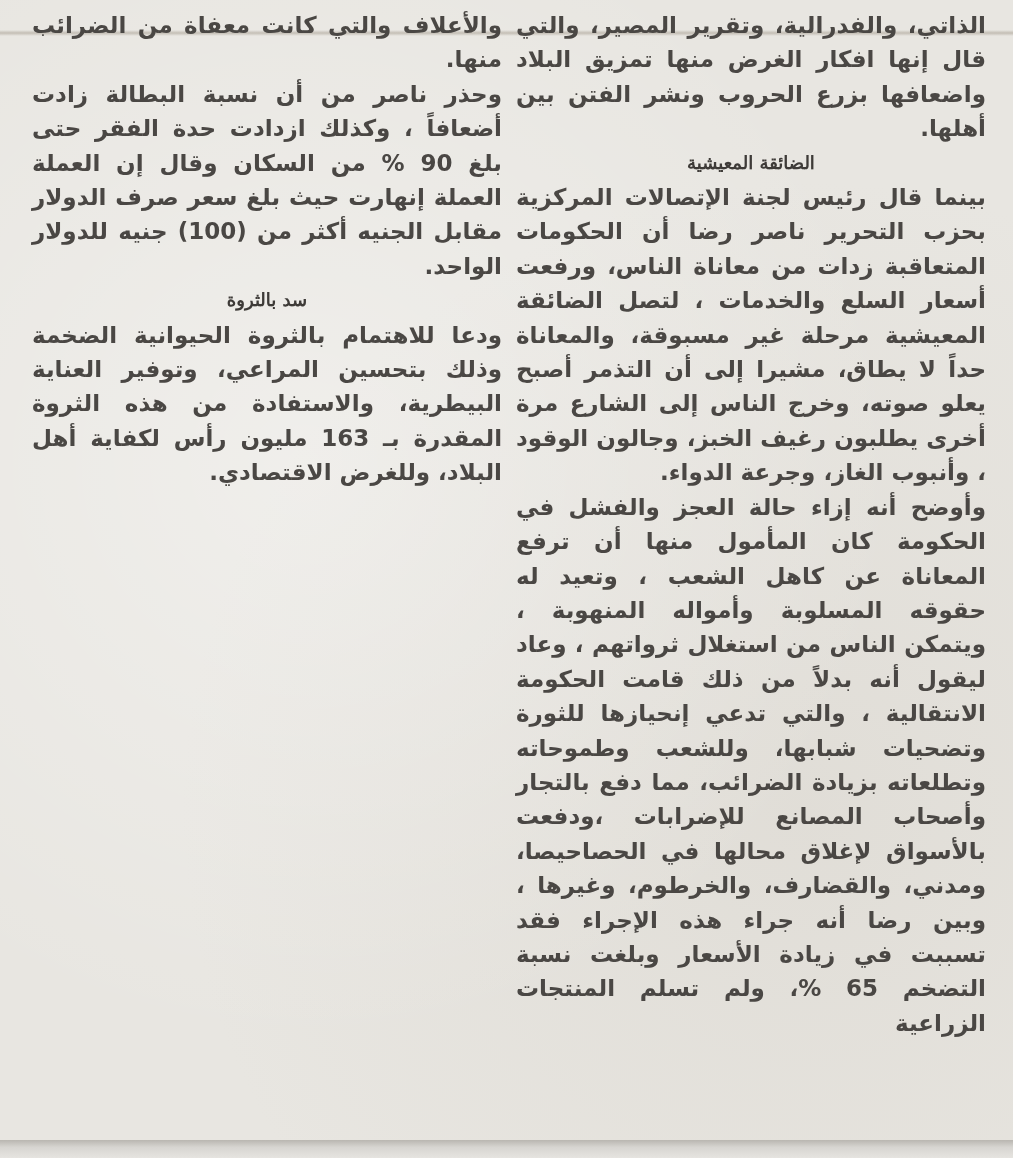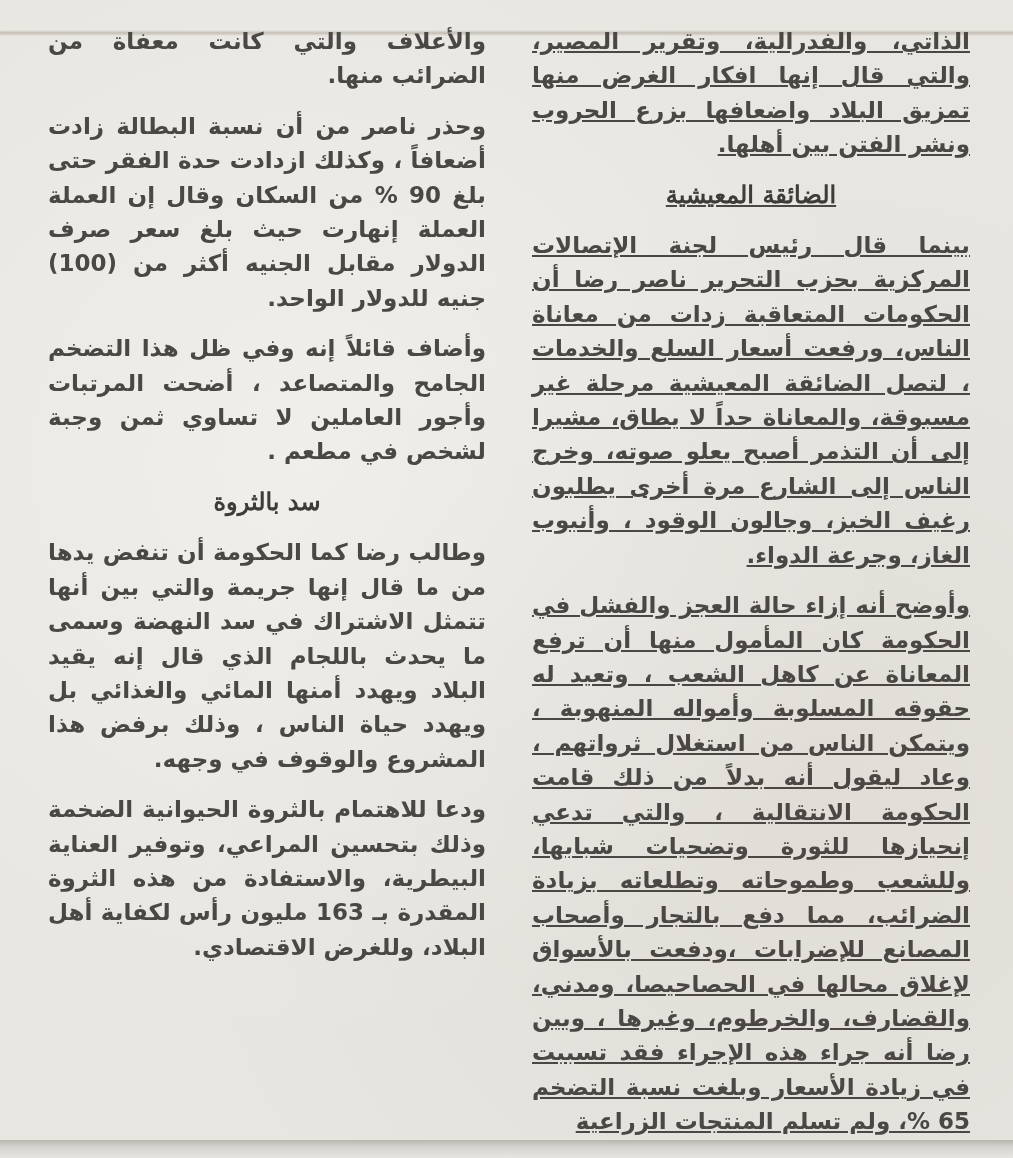--- a/index.html
+++ b/index.html
@@ -45,36 +45,35 @@
       text-align-last: right;
       font-family: "DejaVu Sans", sans-serif;
       font-weight: bold;
       font-size: 23px;
       line-height: 34.4px;
       color: #4a4744;
     }
     .col-right {
       left: 516px;
       width: 470px;
-      text-decoration: underline;
     }
     .col-left {
       left: 32px;
       width: 470px;
     }
     .para {
-      margin: 16px;
+      margin: 0;
       padding: 0;
     }
     .subhead {
       text-align: center;
       text-align-last: center;
       font-family: "DejaVu Serif", serif;
       font-weight: bold;
-      font-size: 24px;
+      font-size: 18px;
       line-height: 34.4px;
       color: #3e3b38;
       margin: 0;
     }
   </style>
 </head>
 <body>
 
 <div class="page">
   <div class="fold-line"></div>
@@ -82,20 +81,18 @@
   <div class="column col-right">
     <p class="para">الذاتي، والفدرالية، وتقرير المصير، والتي قال إنها افكار الغرض منها تمزيق البلاد واضعافها بزرع الحروب ونشر الفتن بين أهلها.</p>
     <h3 class="subhead">الضائقة المعيشية</h3>
     <p class="para">بينما قال رئيس لجنة الإتصالات المركزية بحزب التحرير ناصر رضا أن الحكومات المتعاقبة زدات من معاناة الناس، ورفعت أسعار السلع والخدمات ، لتصل الضائقة المعيشية مرحلة غير مسبوقة، والمعاناة حداً لا يطاق، مشيرا إلى أن التذمر أصبح يعلو صوته، وخرج الناس إلى الشارع مرة أخرى يطلبون رغيف الخبز، وجالون الوقود ، وأنبوب الغاز، وجرعة الدواء.</p>
     <p class="para">وأوضح أنه إزاء حالة العجز والفشل في الحكومة كان المأمول منها أن ترفع المعاناة عن كاهل الشعب ، وتعيد له حقوقه المسلوبة وأمواله المنهوبة ، ويتمكن الناس من استغلال ثرواتهم ، وعاد ليقول أنه بدلاً من ذلك قامت الحكومة الانتقالية ، والتي تدعي إنحيازها للثورة وتضحيات شبابها، وللشعب وطموحاته وتطلعاته بزيادة الضرائب، مما دفع بالتجار وأصحاب المصانع للإضرابات ،ودفعت بالأسواق لإغلاق محالها في الحصاحيصا، ومدني، والقضارف، والخرطوم، وغيرها ، وبين رضا أنه جراء هذه الإجراء فقد تسببت في زيادة الأسعار وبلغت نسبة التضخم 65 %، ولم تسلم المنتجات الزراعية</p>
   </div>
 
   <div class="column col-left">
     <p class="para">والأعلاف والتي كانت معفاة من الضرائب منها.</p>
     <p class="para">وحذر ناصر من أن نسبة البطالة زادت أضعافاً ، وكذلك ازدادت حدة الفقر حتى بلغ 90 % من السكان وقال إن العملة العملة إنهارت حيث بلغ سعر صرف الدولار مقابل الجنيه أكثر من (100) جنيه للدولار الواحد.</p>
-    <p class="para">وأضاف قائلاً إنه وفي ظل هذا التضخم الجامح والمتصاعد ، أضحت المرتبات وأجور العاملين لا تساوي ثمن وجبة لشخص في مطعم .</p>
     <h3 class="subhead">سد بالثروة</h3>
-    <p class="para">وطالب رضا كما الحكومة أن تنفض يدها من ما قال إنها جريمة والتي بين أنها تتمثل الاشتراك في سد النهضة وسمى ما يحدث باللجام الذي قال إنه يقيد البلاد ويهدد أمنها المائي والغذائي بل ويهدد حياة الناس ، وذلك برفض هذا المشروع والوقوف في وجهه.</p>
     <p class="para">ودعا للاهتمام بالثروة الحيوانية الضخمة وذلك بتحسين المراعي، وتوفير العناية البيطرية، والاستفادة من هذه الثروة المقدرة بـ 163 مليون رأس لكفاية أهل البلاد، وللغرض الاقتصادي.</p>
   </div>
 
   <div class="bottom-edge"></div>
 </div>
 
 </body></html>

